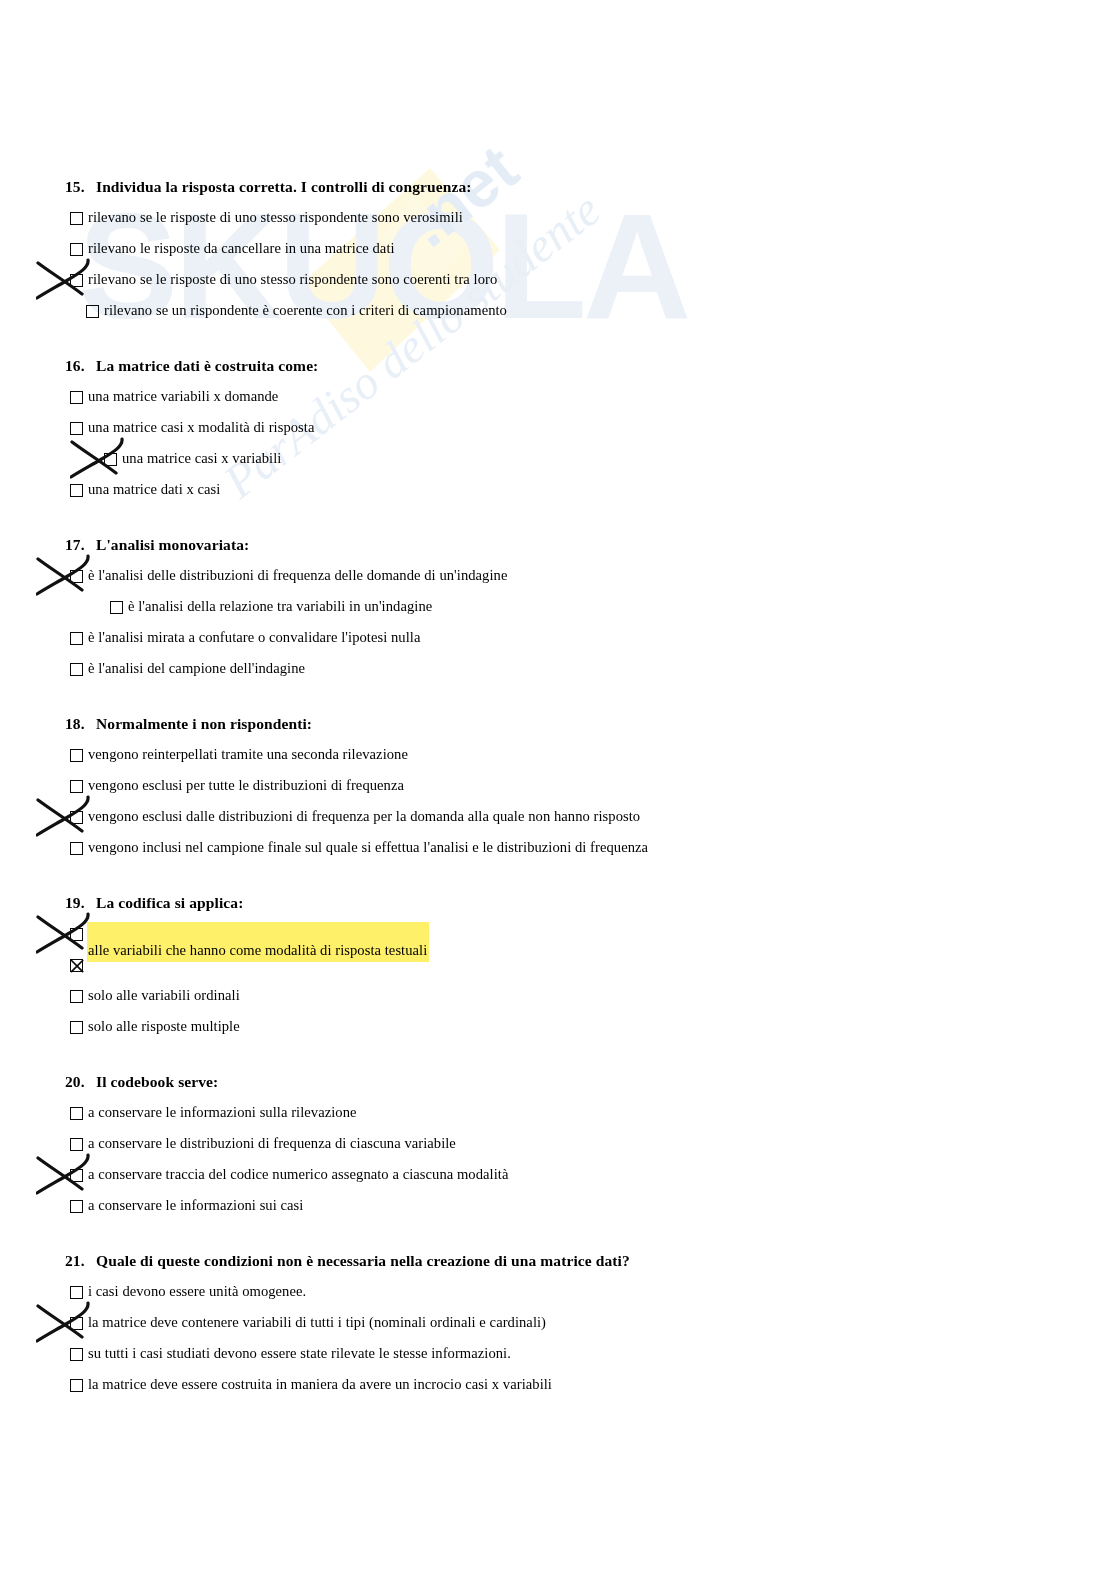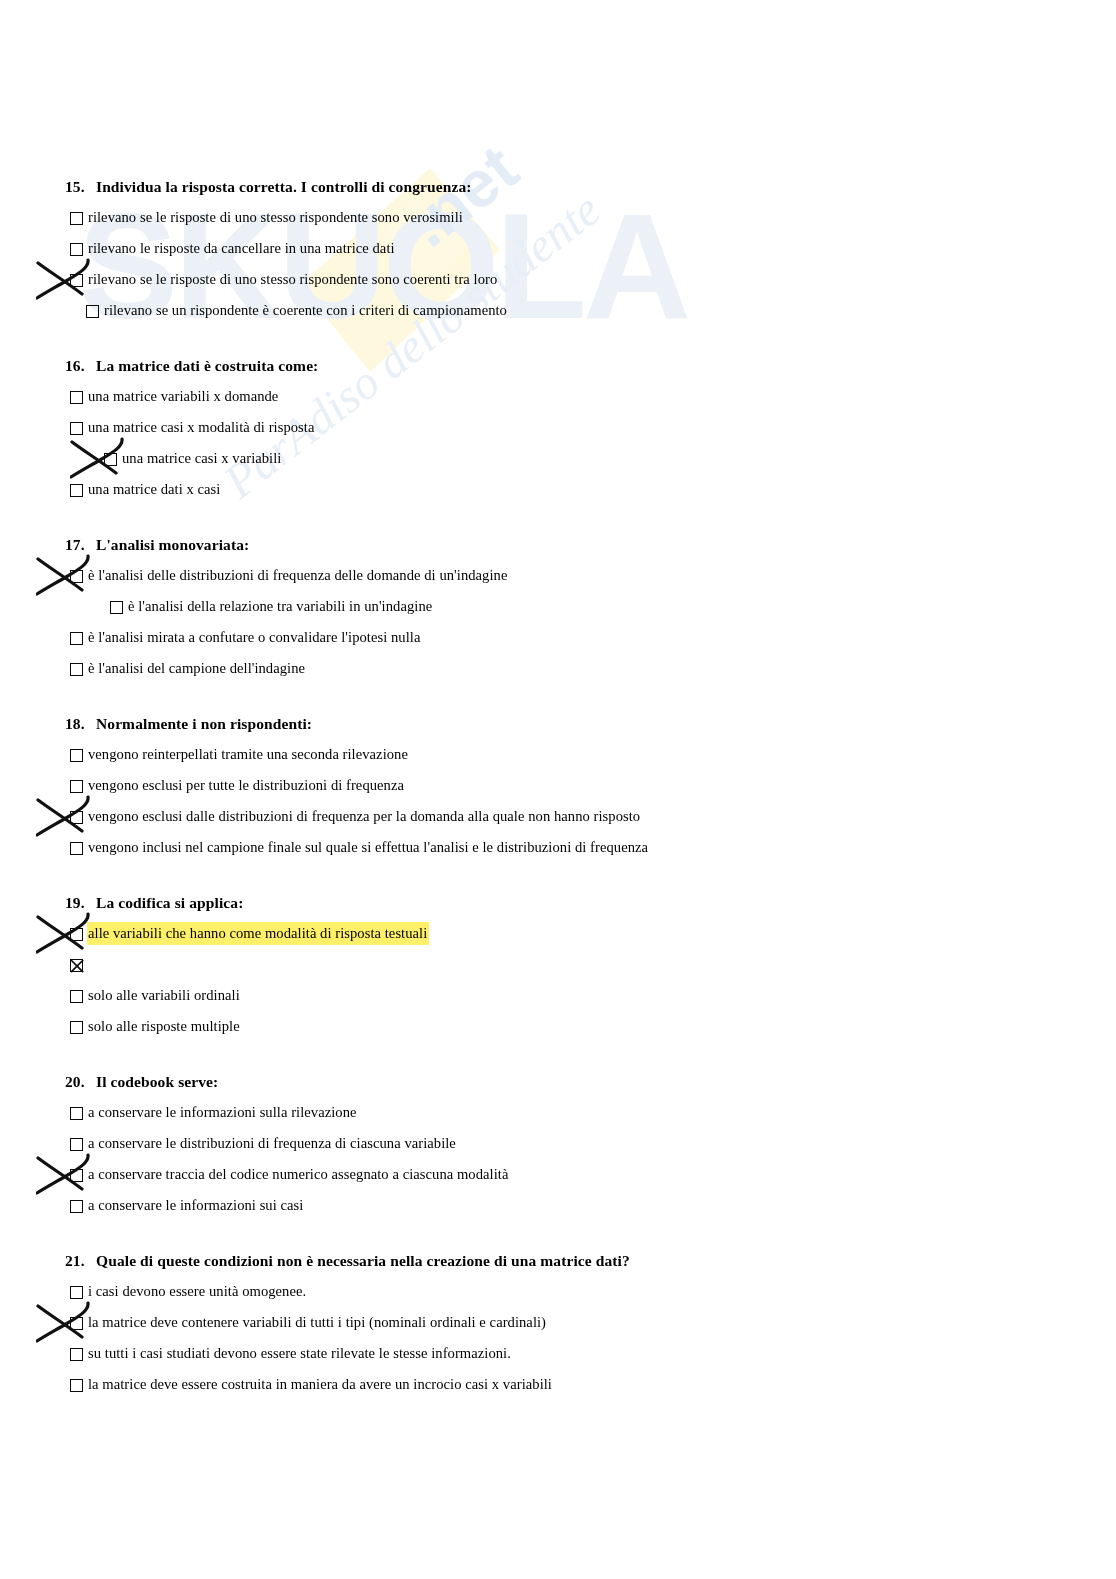--- a/index.html
+++ b/index.html
@@ -81,21 +81,21 @@
     position: absolute;
     left: 88px;
     top: 0;
     font-size: 14.6px;
     line-height: 22px;
     white-space: nowrap;
     letter-spacing: 0.05px;
   }
   .olabel.hl {
     background: #fff06a;
-    padding: 0 2px 1px 1px;
+    padding: 17px 2px 1px 1px;
     left: 87px;
   }
 
   
   .xin {
     position: absolute;
     left: 70px;
     top: 6px;
     width: 14.2px;
     height: 14.2px;

